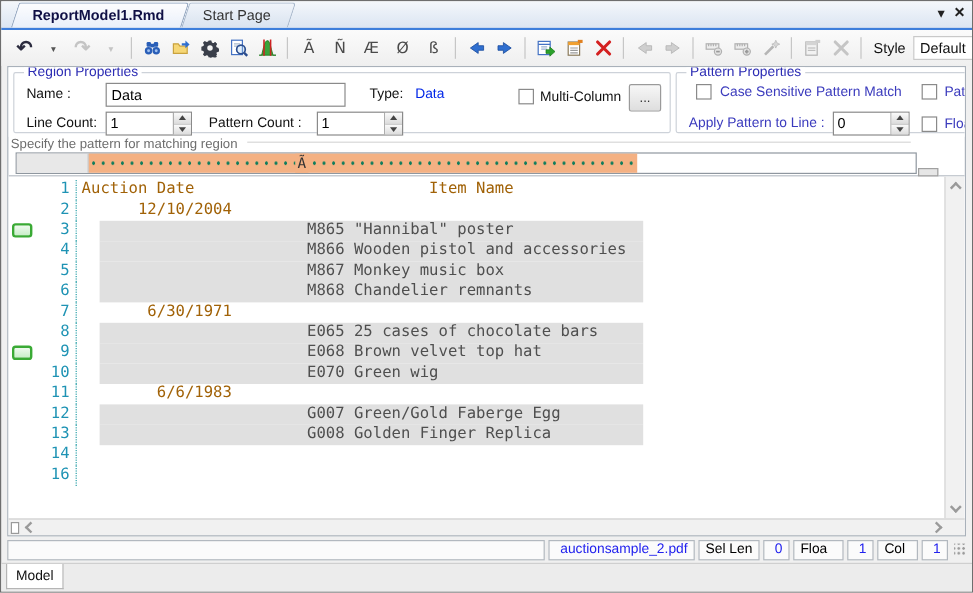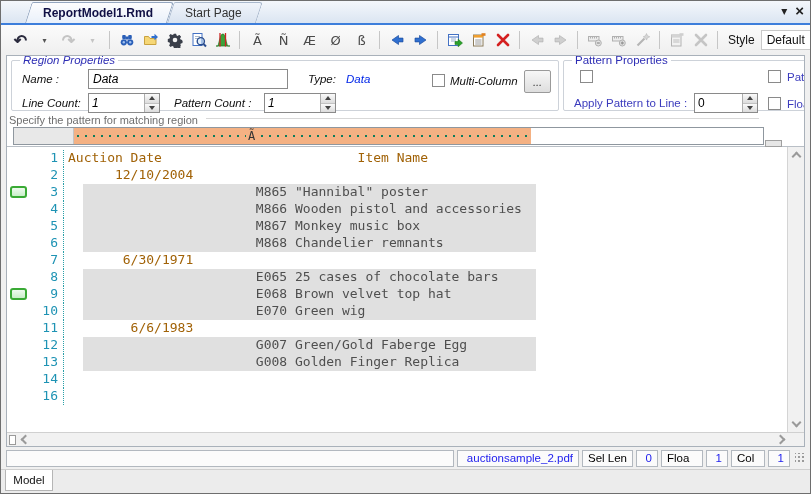--- a/index.html
+++ b/index.html
@@ -4,21 +4,21 @@
 <style>
   * { box-sizing: border-box; margin: 0; padding: 0; }
   html,body { width:811px; height:494px; }
   body { font-family:"Liberation Sans", sans-serif; background:#fff; }
 
   .window { width:811px; height:494px; border:1px solid #6e6e6e; background:#f0f0f0;
             display:flex; flex-direction:column; overflow:hidden; }
 
   
   .tabstrip { height:22px; background:linear-gradient(#f4f7fb,#dbe5f2); position:relative;
-              display:flex; align-items:flex-end; padding-left:24px; flex:none; }
+              display:flex; align-items:flex-end; padding-left:8px; flex:none; }
   .blue-line { height:2px; background:#3d7edb; flex:none; }
   .tab { position:relative; height:21px; display:flex; align-items:center;
          padding:0 14px 0 18px; cursor:default; }
   .tab::before { content:""; position:absolute; inset:0; transform:skewX(-18deg);
                  transform-origin:100% 100%; border:1px solid #94a6bf; border-bottom:none;
                  border-radius:2px 3px 0 0; background:linear-gradient(#fdfdfe,#e9f0fa); }
   .tab.inactive::before { background:linear-gradient(#f0f4fa,#d9e3f0); border-color:#a9b8cc; }
   .tab span { position:relative; font-size:12px; }
   .tab.active span { font-weight:bold; color:#101045; }
   .tab.inactive span { color:#333; }
@@ -43,21 +43,21 @@
                  display:flex; align-items:center; font-size:12px; padding-left:5px; color:#111; }
 
   
   .main-panel { flex:none; height:392px; margin:0 5px; background:#fff;
                 border:1px solid #a9b1ba; display:flex; flex-direction:column; overflow:hidden; }
 
   .props { height:58px; flex:none; position:relative; background:#fff; overflow:hidden; }
   .group { position:absolute; top:4px; bottom:3px; border:1px solid #cdd2d9; border-radius:2px; }
   .group .gtitle { position:absolute; top:-7px; left:8px; background:#fff; padding:0 3px;
                    font-size:11.5px; color:#2d2db4; }
-  .g-region { left:4px; width:548px;font-style:italic; }
+  .g-region { left:4px; width:548px; }
   .g-pattern { left:556px; width:520px; }
   .flabel { position:absolute; font-size:11.5px; color:#111; white-space:nowrap; }
   .blabel { position:absolute; font-size:11.5px; color:#3b3bbd; white-space:nowrap; }
   .tinput { position:absolute; height:20px; border:1px solid #8a8a8a; background:#fff;
             font-size:12px; padding:1px 4px; display:flex; align-items:center; }
   .linkval { position:absolute; font-size:11.5px; color:#0026e8; }
   .spin { position:absolute; height:20px; border:1px solid #8a8a8a; background:#fff; display:flex; }
   .spin .val { flex:1; font-size:12px; padding:2px 3px; }
   .spin .btns { width:15px; border-left:1px solid #adadad; display:flex; flex-direction:column; }
   .spin .btns > div { flex:1; background:linear-gradient(#fafafa,#dcdcdc);
@@ -342,20 +342,21 @@
             </span>
         </div>
         <span class="cb" style="left:420px;top:13px;"></span>
         <span class="flabel" style="left:438px;top:14px;">Multi-Column</span>
         <div class="btn-ellipsis" style="left:512px;top:9px;">...</div>
       </div>
 
       <div class="group g-pattern">
         <span class="gtitle">Pattern Properties</span>
         <span class="cb" style="left:16px;top:9px;"></span>
+        <span class="blabel" style="left:36px;top:10px;">Case Sensitive Pattern Match</span>
         <span class="blabel" style="left:10px;top:36px;">Apply Pattern to Line :</span>
         <div class="spin" style="left:130px;top:32px;width:64px;">
           <span class="val">0</span>
           <span class="btns">
               <div>
                 <i class="tri-up"></i>
               </div>
               <div>
                 <i class="tri-dn"></i>
               </div>

